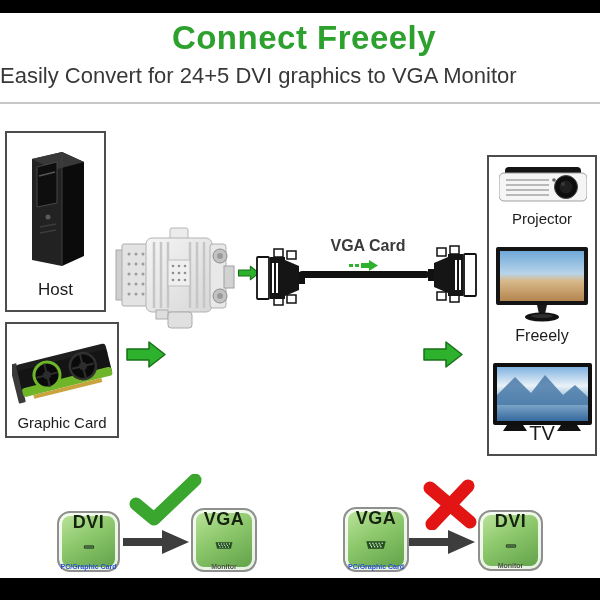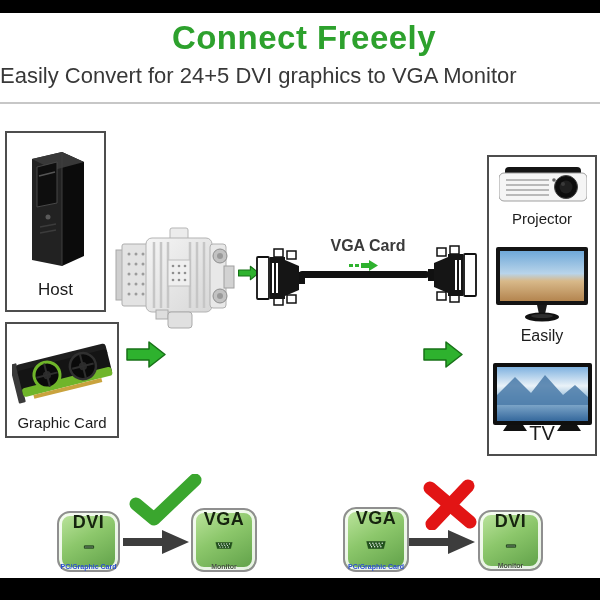--- a/index.html
+++ b/index.html
@@ -216,21 +216,21 @@
           <stop offset="0.6" stop-color="#d8b98a"></stop>
             <stop offset="1" stop-color="#b4854f"></stop>
         </linearGradient>
       </defs>
       <rect x="0" y="0" width="92" height="58" rx="2" fill="#141414"></rect>
       <rect x="4" y="4" width="84" height="50" fill="url(#beach)"></rect>
       <polygon points="41,58 51,58 49,67 43,67" fill="#1a1a1a"></polygon>
       <ellipse cx="46" cy="70" rx="17" ry="4.5" fill="#111"></ellipse>
       <ellipse cx="46" cy="69" rx="11" ry="2" fill="#2e2e2e"></ellipse>
     </svg>
-    <div class="box-label out-label" style="top:170px;font-size:16px">Easily</div>
+    <div class="box-label out-label" style="top:170px;font-size:16px">Freeely</div>
 
     <svg class="abs" style="left:4px;top:206px" width="99" height="74" viewBox="0 0 99 74">
       <defs>
         <linearGradient id="mount" x1="0" y1="0" x2="0" y2="1">
           <stop offset="0" stop-color="#7fb2e0"></stop>
             <stop offset="0.35" stop-color="#eaf2f8"></stop>
           <stop offset="0.55" stop-color="#9fc3de"></stop>
             <stop offset="1" stop-color="#35689c"></stop>
         </linearGradient>
       </defs>

